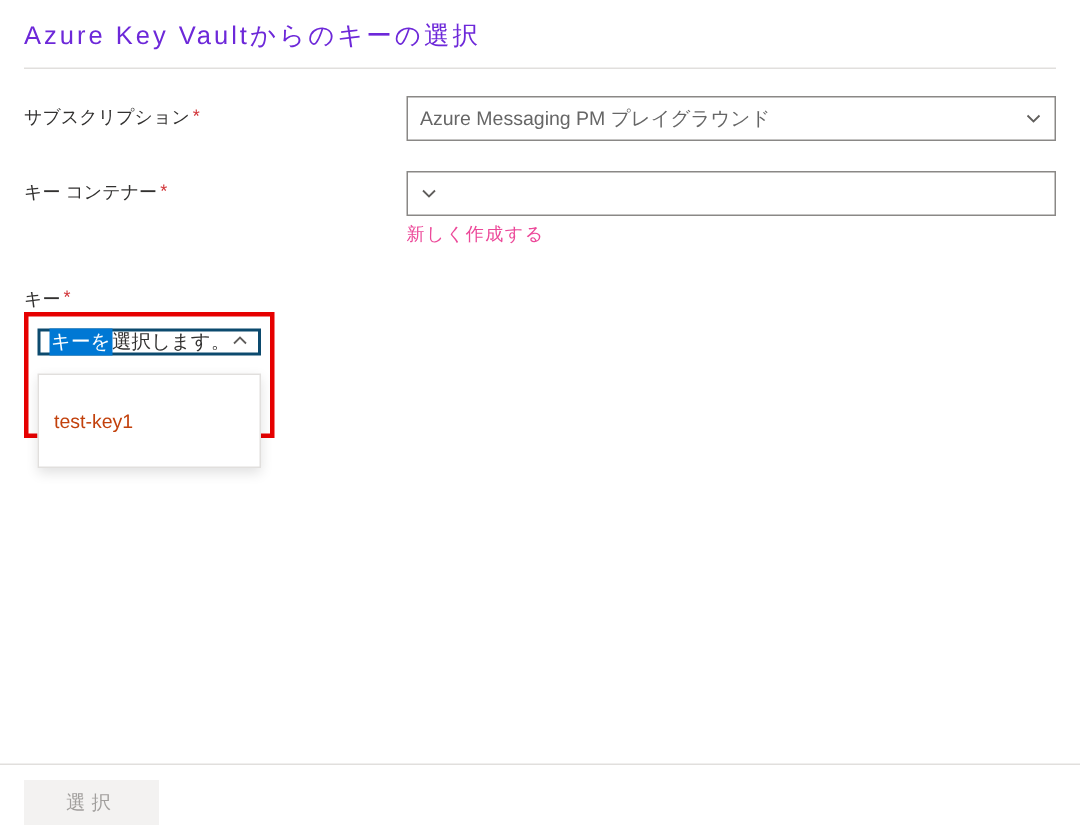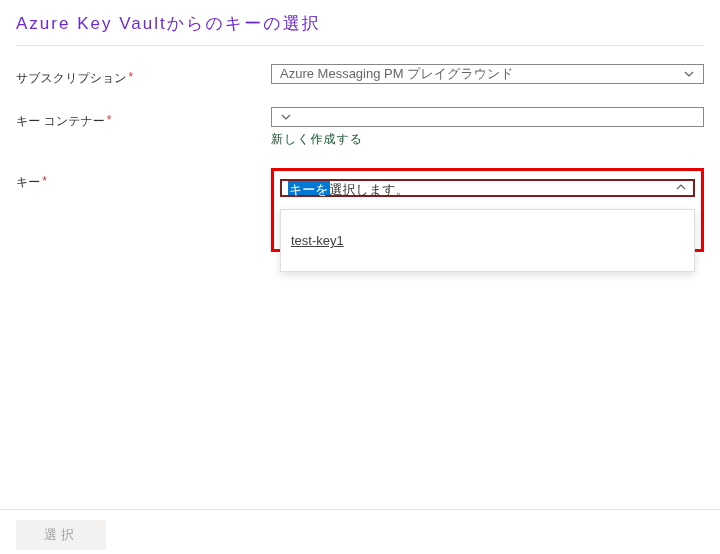--- a/index.html
+++ b/index.html
@@ -6,43 +6,43 @@
   html, body { width: 720px; height: 554px; font-family: "Segoe UI", "Yu Gothic UI", Meiryo, sans-serif; background: #fff; color: #323130; }
   .page { padding: 12px 16px 0 16px; }
   .title { font-size: 17px; font-weight: 400; letter-spacing: 2px; color: #6d28d9; }
   .hr { border: none; border-top: 1px solid #e1dfdd; margin: 10px 0 18px 0; }
   .form { padding-left: 0px; }
   .row { display: flex; align-items: flex-start; margin-bottom: 20px; }
   .label-col { width: 255px; font-size: 12px; color: #323130; padding-top: 6px; display:flex; align-items:flex-start; }
   .req { color: #d13438; margin-left: 2px; font-size: 12px; }
   .field-col { flex: 1; position: relative; }
   .select {
-    width: 100%; height: 20px; border: 1px solid #8a8886;
+    width: 100%; height: 30px; border: 1px solid #8a8886;
     display: flex; align-items: center; justify-content: space-between;
     padding: 0 8px; font-size: 13px; color: #323130; background: #fff; cursor: pointer;
   }
   .select.light { color: #666; }
   .chev { width: 12px; height: 12px; flex-shrink:0; }
-  .link { color: #14532d; font-size: 12px; margin-top: 4px; display: inline-block; cursor: pointer; letter-spacing:1px;}
+  .link { color: #ec4899; font-size: 12px; margin-top: 4px; display: inline-block; cursor: pointer; letter-spacing:1px;}
   .highlight { border: 3px solid #e60000; padding: 8px 6px 52px 6px; position: relative; }
   .key-select {
-    width: 100%; height: 18px; border: 2px solid #7f1d1d;
-    display: flex; padding: 0 6px; background: #fff;
+    width: 100%; height: 18px; border: 2px solid #0c4a6e;
+    display: flex; align-items: center; padding: 0 6px; background: #fff;
     font-size: 13px; position: relative;
   }
   .key-select .sel { background:#0078d4; color:#fff; padding:0 1px;}
   .key-select .plain { color:#323130; }
   .key-select .chev-wrap { margin-left:auto; }
   .dropdown {
     position: absolute; left: 6px; right: 6px; top: 38px;
     background: #fff; border: 1px solid #e1dfdd; box-shadow: 0 3px 8px rgba(0,0,0,0.12);
     z-index: 5;
   }
   .dropdown-item {
-    padding: 23px 10px; font-size: 13px; color: #404040; cursor: pointer; text-decoration: underline;
+    padding: 23px 10px; font-size: 13px; color: #c2410c; cursor: pointer;
   }
   .footer { position: absolute; left:0; right:0; bottom:0; }
   .footer-hr { border:none; border-top:1px solid #e1dfdd; }
   .footer-inner { padding: 10px 16px 4px 16px; }
   .btn {
     background:#f3f2f1; color:#a19f9d; border:none; padding:6px 28px;
     font-size:13px; cursor:not-allowed; letter-spacing:4px;
   }
   svg.chev path { stroke:#605e5c; stroke-width:1.2; fill:none; }
 </style>
@@ -78,21 +78,21 @@
       <div class="field-col">
         <div class="select">
           <svg class="chev" viewBox="0 0 12 12">
               <path d="M2 4 L6 8 L10 4"></path>
             </svg>
         </div>
         <span class="link">新しく作成する</span>
       </div>
     </div>
 
-    <div class="row" style="margin-bottom:0;">
+    <div class="row" style="margin-bottom:0;flex-direction:column;">
       <div class="label-col">
         <span>キー</span>
         <span class="req">*</span>
       </div>
       <div class="field-col">
         <div class="highlight">
           <div class="key-select">
             <span class="sel">キーを</span>
             <span class="plain">選択します。</span>
             <span class="chev-wrap">

